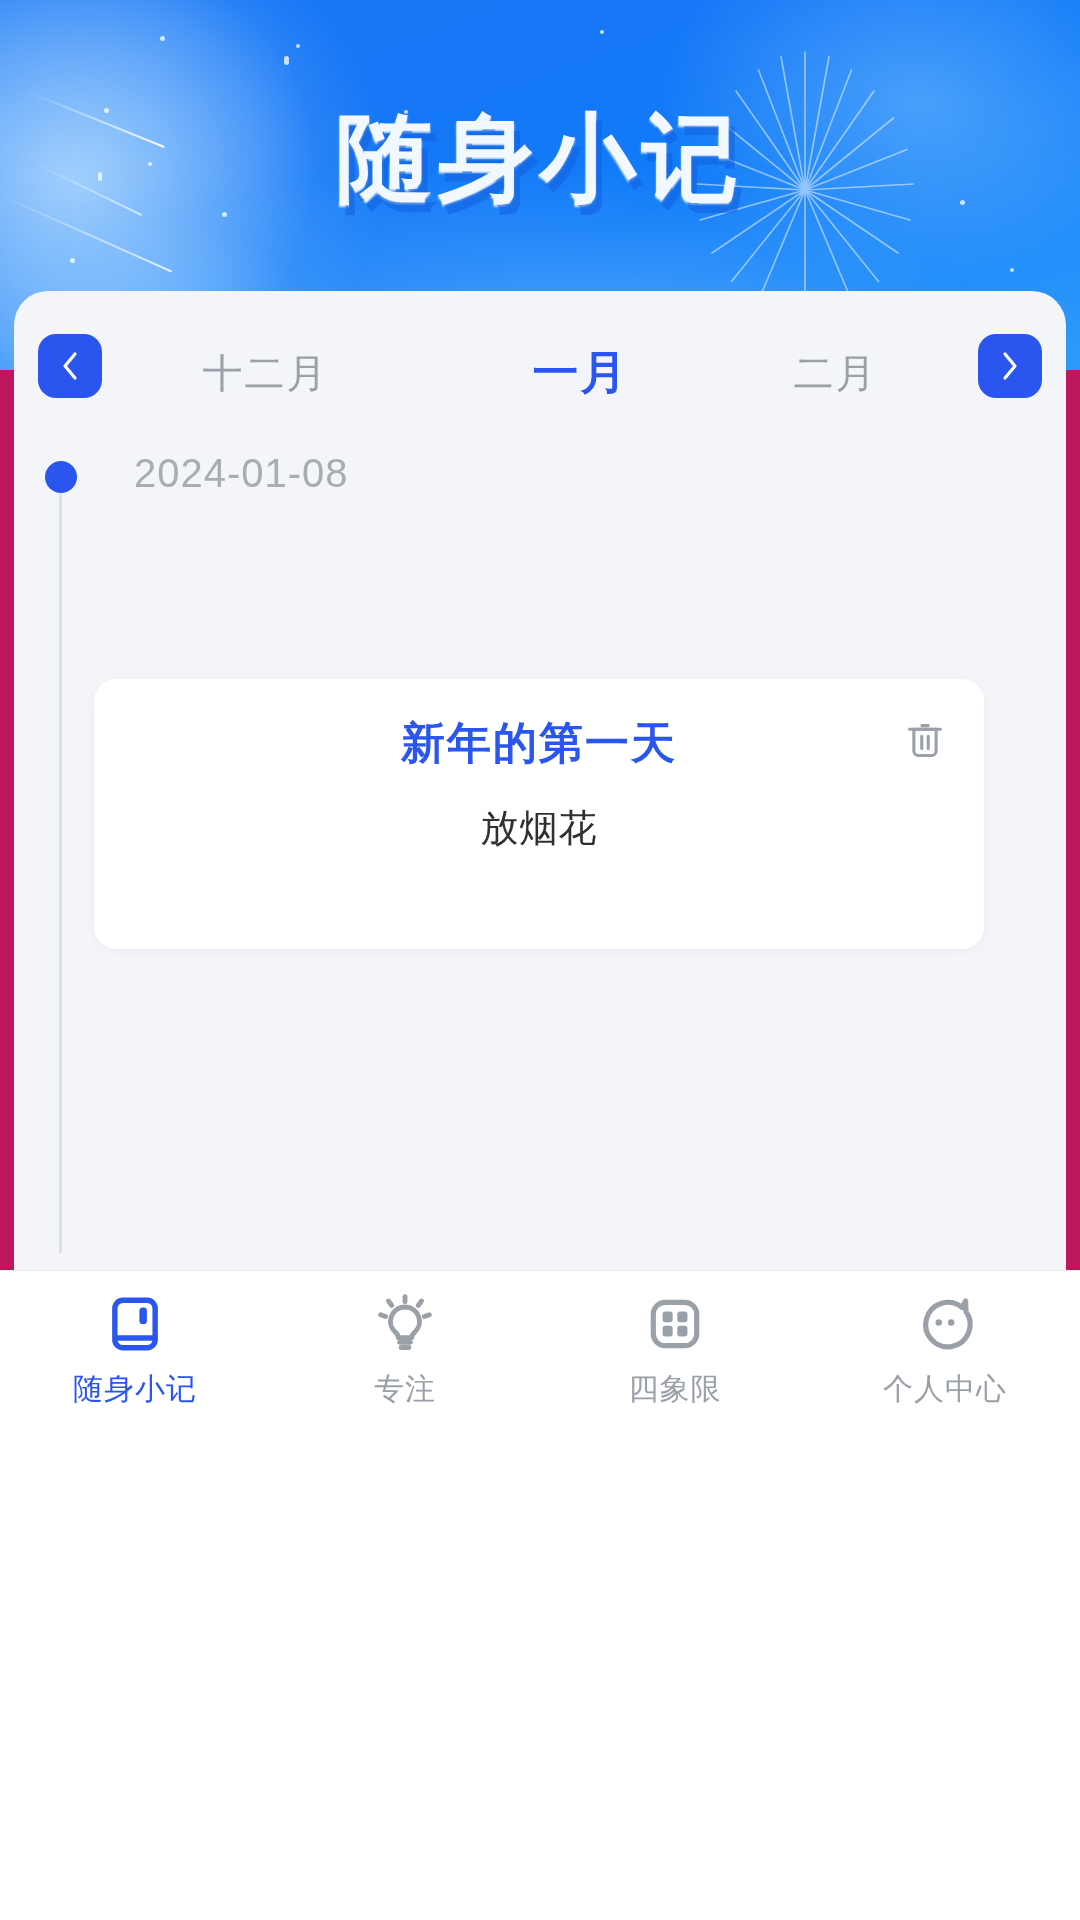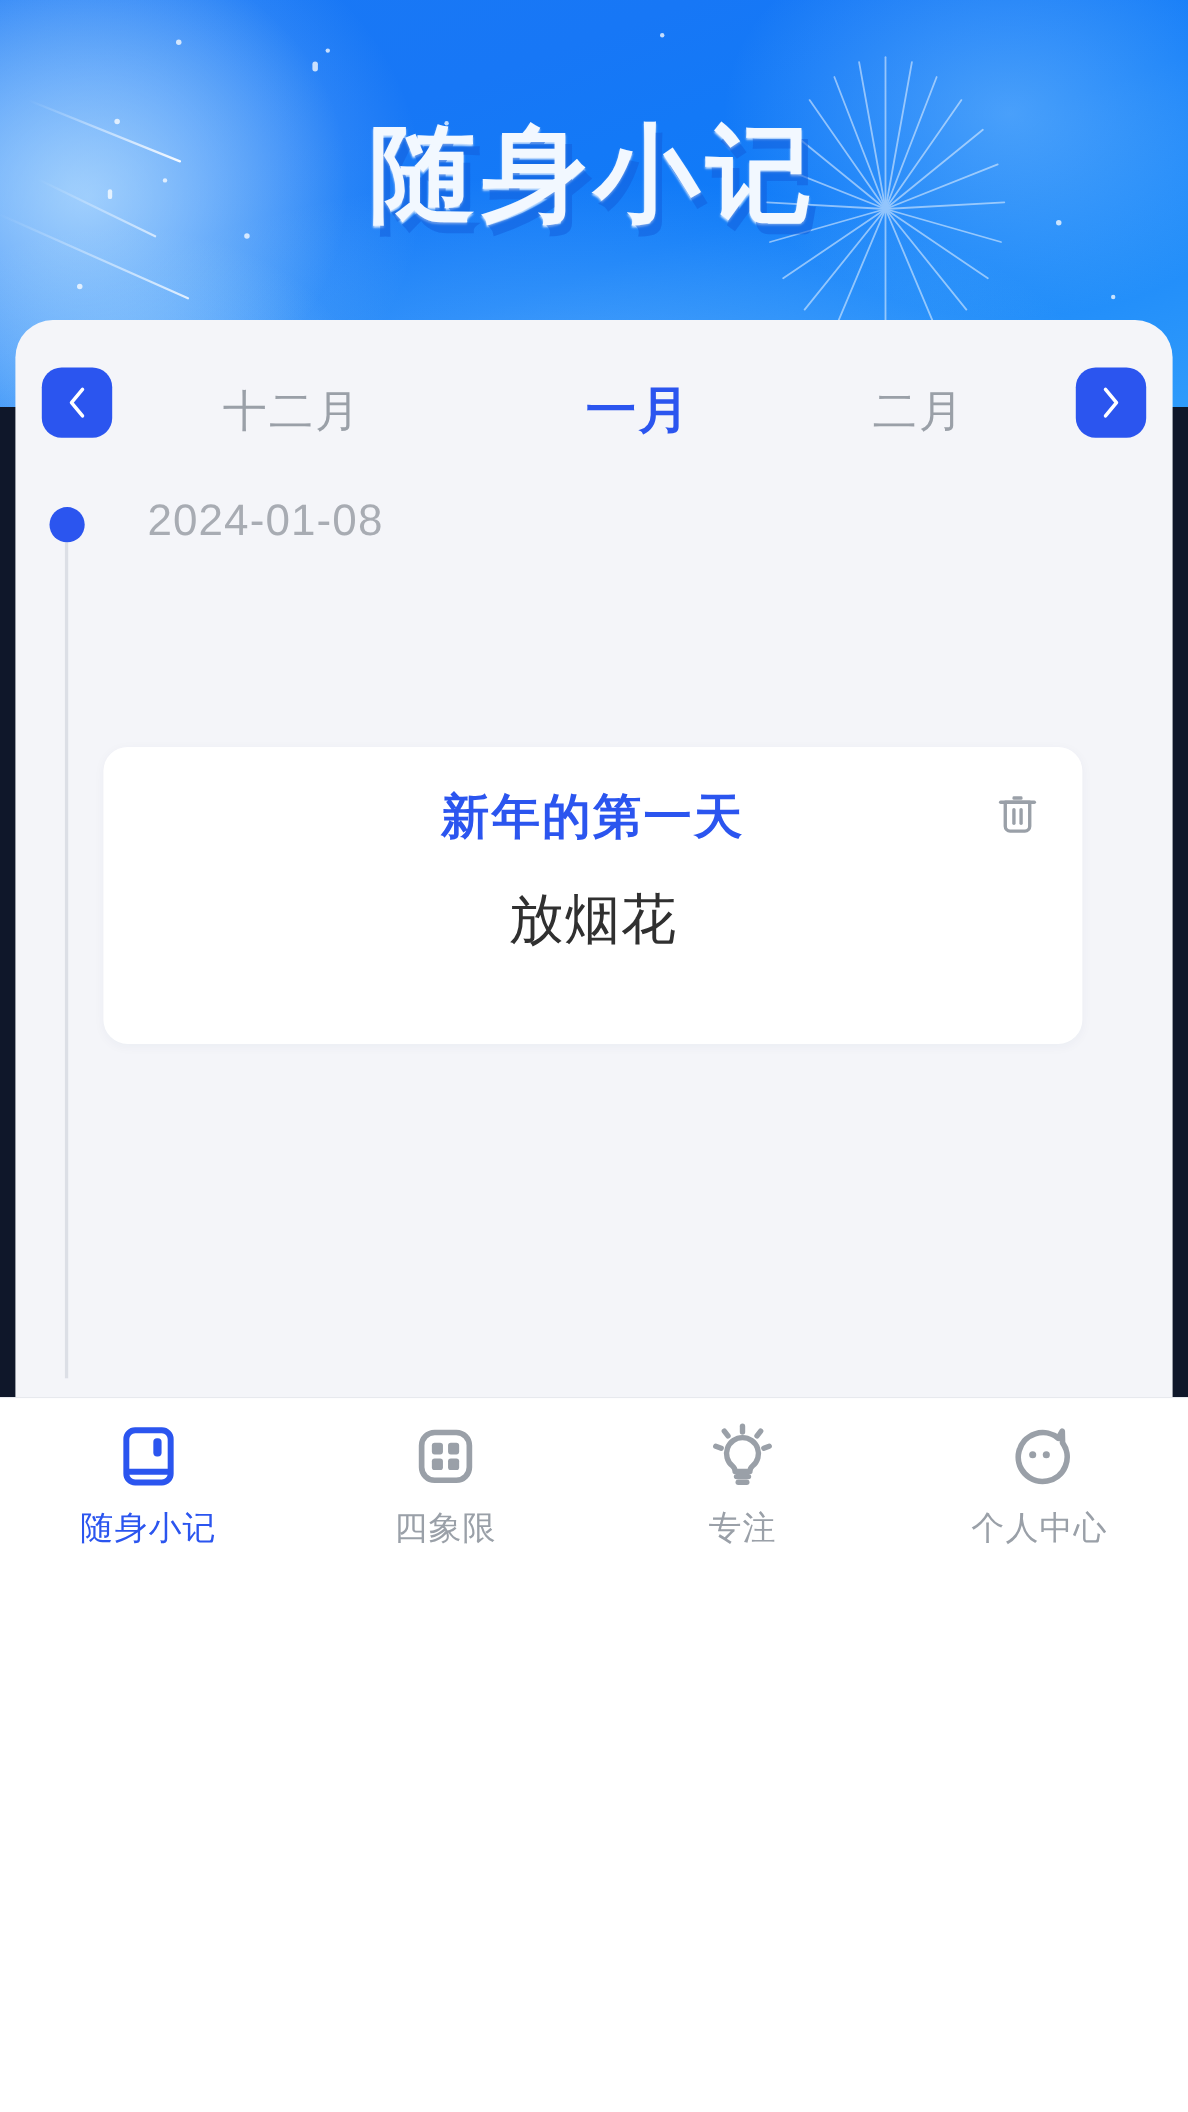--- a/index.html
+++ b/index.html
@@ -3,21 +3,21 @@
 <meta charset="utf-8">
 <style>
   * { margin:0; padding:0; box-sizing:border-box; }
   html, body {
     width:1080px; height:1920px;
     font-family:"Liberation Sans","DejaVu Sans",sans-serif;
     overflow:hidden; background:#ffffff;
   }
   #app {
     position:relative; width:1080px; height:1440px; overflow:hidden;
-    background:#0f172a;
+    background:#be185d;
   }
 
   
   .header {
     position:absolute; left:0; top:0; width:1080px; height:370px;
     background:
       radial-gradient(ellipse 420px 300px at 85% 28%, rgba(160,215,255,0.40) 0%, rgba(160,215,255,0) 62%),
       radial-gradient(ellipse 500px 420px at 6% 46%, rgba(190,228,255,0.50) 0%, rgba(190,228,255,0) 64%),
       radial-gradient(ellipse 700px 300px at 48% 100%, rgba(150,210,255,0.45) 0%, rgba(150,210,255,0) 70%),
       linear-gradient(160deg,#1a78f5 0%,#1777f6 30%,#0f7bf8 58%,#2f9bfb 100%);
@@ -104,21 +104,21 @@
     background:#ffffff; border-radius:22px;
     margin-bottom:44px; padding:40px 42px;
     box-shadow:0 2px 10px rgba(30,50,90,0.04);
     text-align:center;
   }
   .note-title {
     font-size:44px; font-weight:bold; color:#2b55ef; letter-spacing:2px;
     line-height:1.1;
   }
   .note-body {
-    margin-top:36px; font-size:50px; color:#303030; letter-spacing:1px;
+    margin-top:36px; font-size:38px; color:#303030; letter-spacing:1px;
   }
   .trash-btn {
     position:absolute; right:36px; top:38px;
     width:46px; height:46px; background:none; border:none; cursor:pointer; padding:0;
   }
   .trash-btn svg { display:block; width:46px; height:46px; }
 
   
   .fab {
     position:absolute; left:858px; top:1448px; width:124px; height:124px;
@@ -273,49 +273,49 @@
           <rect x="13.7" y="5.6" width="2.9" height="6.4" rx="1.3" fill="#2b55ef"></rect>
           <line x1="4.2" y1="17.4" x2="19.8" y2="17.4" stroke="#2b55ef" stroke-width="2.1"></line>
         </svg>
       </span>
       <span class="tab-label">随身小记</span>
     </button>
 
     <button class="tab">
       <span>
         <svg class="tab-icon" viewBox="0 0 24 24" aria-hidden="true">
-          <rect x="3.6" y="3.6" width="16.8" height="16.8" rx="4.6" fill="none" stroke="#9aa0a8" stroke-width="2"></rect>
-          <rect x="7.2" y="7.2" width="3.9" height="4.1" rx="1" fill="#9aa0a8"></rect>
-          <rect x="12.9" y="7.2" width="3.9" height="4.1" rx="1" fill="#9aa0a8"></rect>
-          <rect x="7.2" y="12.7" width="3.9" height="4.1" rx="1" fill="#9aa0a8"></rect>
-          <rect x="12.9" y="12.7" width="3.9" height="4.1" rx="1" fill="#9aa0a8"></rect>
-        </svg>
-      </span>
-      <span class="tab-label">四象限</span>
-    </button>
-
-    <button class="tab">
-      <span>
-        <svg class="tab-icon" viewBox="0 0 24 24" aria-hidden="true">
           <path d="M12 5.4 a5.6 5.6 0 0 1 3.6 9.9 c-0.7 0.6 -1 1.2 -1 2 h-5.2 c0 -0.8 -0.3 -1.4 -1 -2 A5.6 5.6 0 0 1 12 5.4 z" fill="none" stroke="#9aa0a8" stroke-width="1.9" stroke-linejoin="round"></path>
           <line x1="9.9" y1="19.1" x2="14.1" y2="19.1" stroke="#9aa0a8" stroke-width="1.9" stroke-linecap="round"></line>
           <line x1="10.5" y1="21.1" x2="13.5" y2="21.1" stroke="#9aa0a8" stroke-width="1.9" stroke-linecap="round"></line>
           <line x1="12" y1="1.4" x2="12" y2="3.4" stroke="#9aa0a8" stroke-width="1.9" stroke-linecap="round"></line>
           <line x1="5.6" y1="3.1" x2="6.9" y2="4.8" stroke="#9aa0a8" stroke-width="1.9" stroke-linecap="round"></line>
           <line x1="18.4" y1="3.1" x2="17.1" y2="4.8" stroke="#9aa0a8" stroke-width="1.9" stroke-linecap="round"></line>
           <line x1="2.6" y1="8.4" x2="4.5" y2="9.1" stroke="#9aa0a8" stroke-width="1.9" stroke-linecap="round"></line>
           <line x1="21.4" y1="8.4" x2="19.5" y2="9.1" stroke="#9aa0a8" stroke-width="1.9" stroke-linecap="round"></line>
         </svg>
       </span>
       <span class="tab-label">专注</span>
     </button>
 
     <button class="tab">
       <span>
         <svg class="tab-icon" viewBox="0 0 24 24" aria-hidden="true">
+          <rect x="3.6" y="3.6" width="16.8" height="16.8" rx="4.6" fill="none" stroke="#9aa0a8" stroke-width="2"></rect>
+          <rect x="7.2" y="7.2" width="3.9" height="4.1" rx="1" fill="#9aa0a8"></rect>
+          <rect x="12.9" y="7.2" width="3.9" height="4.1" rx="1" fill="#9aa0a8"></rect>
+          <rect x="7.2" y="12.7" width="3.9" height="4.1" rx="1" fill="#9aa0a8"></rect>
+          <rect x="12.9" y="12.7" width="3.9" height="4.1" rx="1" fill="#9aa0a8"></rect>
+        </svg>
+      </span>
+      <span class="tab-label">四象限</span>
+    </button>
+
+    <button class="tab">
+      <span>
+        <svg class="tab-icon" viewBox="0 0 24 24" aria-hidden="true">
           <path d="M18.6 5.6 L20 3.1 L20.1 7.2 A8.6 8.6 0 1 1 18.6 5.6 z" fill="none" stroke="#9aa0a8" stroke-width="2" stroke-linejoin="round"></path>
           <circle cx="9.6" cy="11.4" r="1.25" fill="#9aa0a8"></circle>
           <circle cx="14.4" cy="11.4" r="1.25" fill="#9aa0a8"></circle>
         </svg>
       </span>
       <span class="tab-label">个人中心</span>
     </button>
 
   </div>
 </div>

